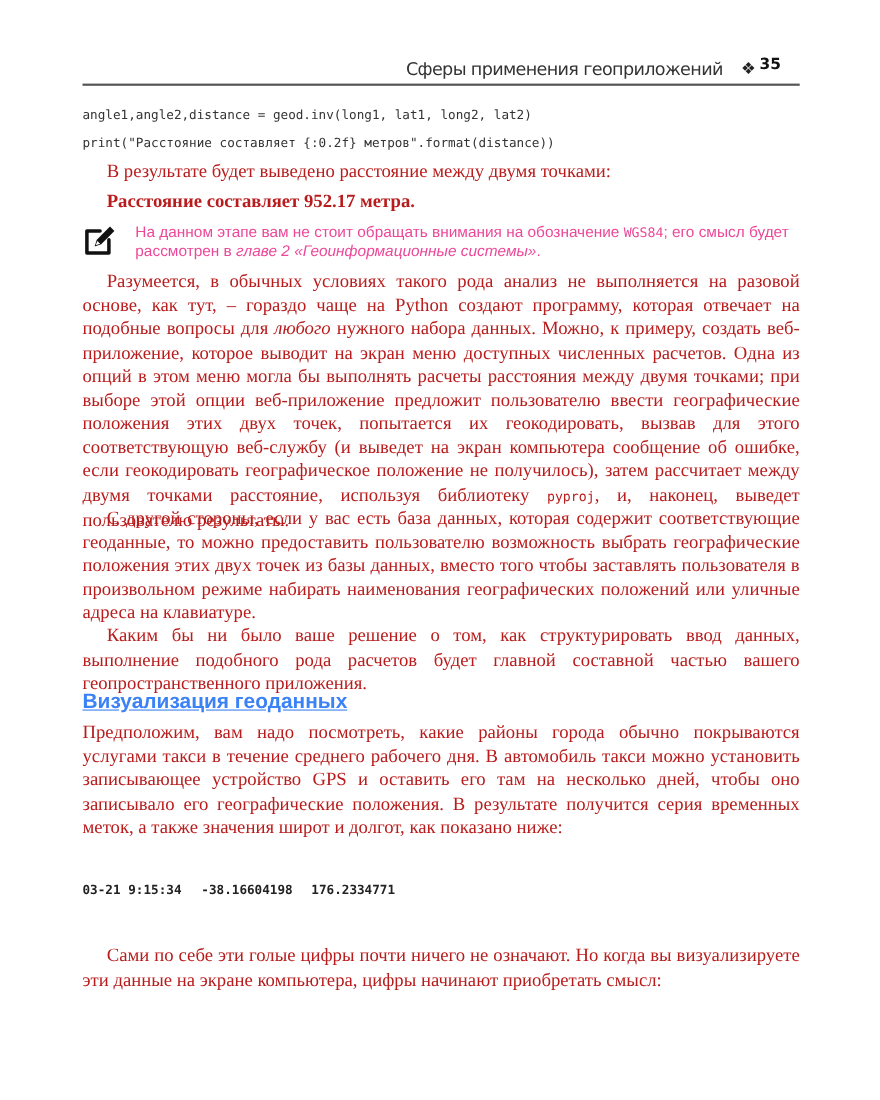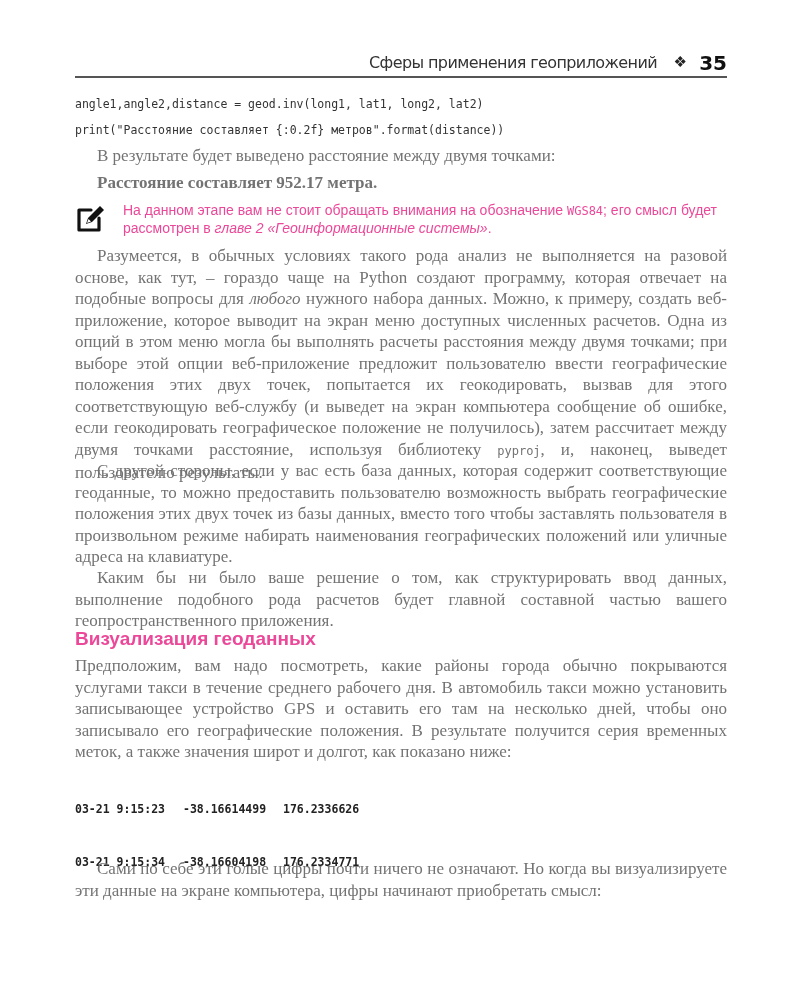--- a/index.html
+++ b/index.html
@@ -1,31 +1,31 @@
 <!DOCTYPE html>
 <html><head>
 <meta charset="utf-8">
 <style>
   html, body { margin:0; padding:0; background:#ffffff; }
   body { width:800px; height:1000px; position:relative; overflow:hidden; color:#1a1a1a; }
   .page { position:absolute; left:75px; top:0; width:652px; }
   .header { position:absolute; left:0; top:50px; width:652px; height:26px; border-bottom:2px solid #555; }
   .header-title { position:absolute; right:70px; top:3px; font-family:"DejaVu Sans", sans-serif; font-size:16px; color:#333; letter-spacing:-0.6px;text-align:right; }
   .header-sep { position:absolute; right:40px; top:3px; font-family:"DejaVu Sans", sans-serif; font-size:15px; color:#222; }
-  .header-num { position:absolute; right:0; top:1px; font-family:"DejaVu Sans", sans-serif; font-size:20px; font-weight:bold; color:#111; }
+  .header-num { position:absolute; right:17px; top:1px; font-family:"DejaVu Sans", sans-serif; font-size:14px; font-weight:bold; color:#111; }
   .code { position:absolute; left:0; font-family:"DejaVu Sans Mono", monospace; font-size:11.5px; color:#333; white-space:pre; }
-  .serif { font-family:"Liberation Serif", serif; font-size:17px; line-height:21.5px; text-align:justify; color:#737373; }
+  .serif { font-family:"Liberation Serif", serif; font-size:17px; line-height:21.5px; text-align:justify; color:#b91c1c; }
   .para { position:absolute; left:0; width:652px; }
   .indent { text-indent:22px; }
   .bold { font-weight:bold; }
   .note { position:absolute; left:0; top:202px; width:652px; }
   .note-icon { position:absolute; left:0; top:0; width:32px; height:32px; }
   .note-text { position:absolute; left:48px; top:0; width:604px; font-family:"Liberation Sans", sans-serif; font-size:14px; line-height:17px; color:#ec4899; }
   .mono-inline { font-family:"DejaVu Sans Mono", monospace; font-size:12px; }
-  .h2 { position:absolute; left:0; top:628px; font-family:"Liberation Sans", sans-serif; font-weight:bold; font-size:19px; color:#ec4899; }
+  .h2 { position:absolute; left:0; top:628px; font-family:"Liberation Sans", sans-serif; font-weight:bold; font-size:19px; color:#3b82f6;text-decoration:underline; }
   .gps { position:absolute; left:0; top:766px; font-family:"DejaVu Sans Mono", monospace; font-weight:bold; font-size:11.5px; line-height:17.5px; color:#222; white-space:pre; }
   .gps-row span { display:inline-block; }
   .c1 { width:108px; } .c2 { width:100px; }
 </style>
 </head>
 <body>
 
 <div class="page">
 
   <div class="header">
@@ -53,20 +53,19 @@
 
   <div class="para serif indent" style="top:460px;">С другой стороны, если у вас есть база данных, которая содержит соответствующие геоданные, то можно предоставить пользователю возможность выбрать географические положения этих двух точек из базы данных, вместо того чтобы заставлять пользователя в произвольном режиме набирать наименования географических положений или уличные адреса на клавиатуре.</div>
 
   <div class="para serif indent" style="top:567px;">Каким бы ни было ваше решение о том, как структурировать ввод данных, выполнение подобного рода расчетов будет главной составной частью вашего геопространственного приложения.</div>
 
   <div class="h2">Визуализация геоданных</div>
 
   <div class="para serif" style="top:655px;">Предположим, вам надо посмотреть, какие районы города обычно покрываются услугами такси в течение среднего рабочего дня. В автомобиль такси можно установить записывающее устройство GPS и оставить его там на несколько дней, чтобы оно записывало его географические положения. В результате получится серия временных меток, а также значения широт и долгот, как показано ниже:</div>
 
   <div class="gps">
-    <div class="gps-row"><span class="c1">03-21 9:15:23</span><span class="c2">-38.16614499</span><span>176.2336626</span></div>
     <div class="gps-row"><span class="c1">03-21 9:15:34</span><span class="c2">-38.16604198</span><span>176.2334771</span></div>
     
   </div>
 
   <div class="para serif indent" style="top:858px;">Сами по себе эти голые цифры почти ничего не означают. Но когда вы визуализируете эти данные на экране компьютера, цифры начинают приобретать смысл:</div>
 
 </div>
 
 </body></html>

